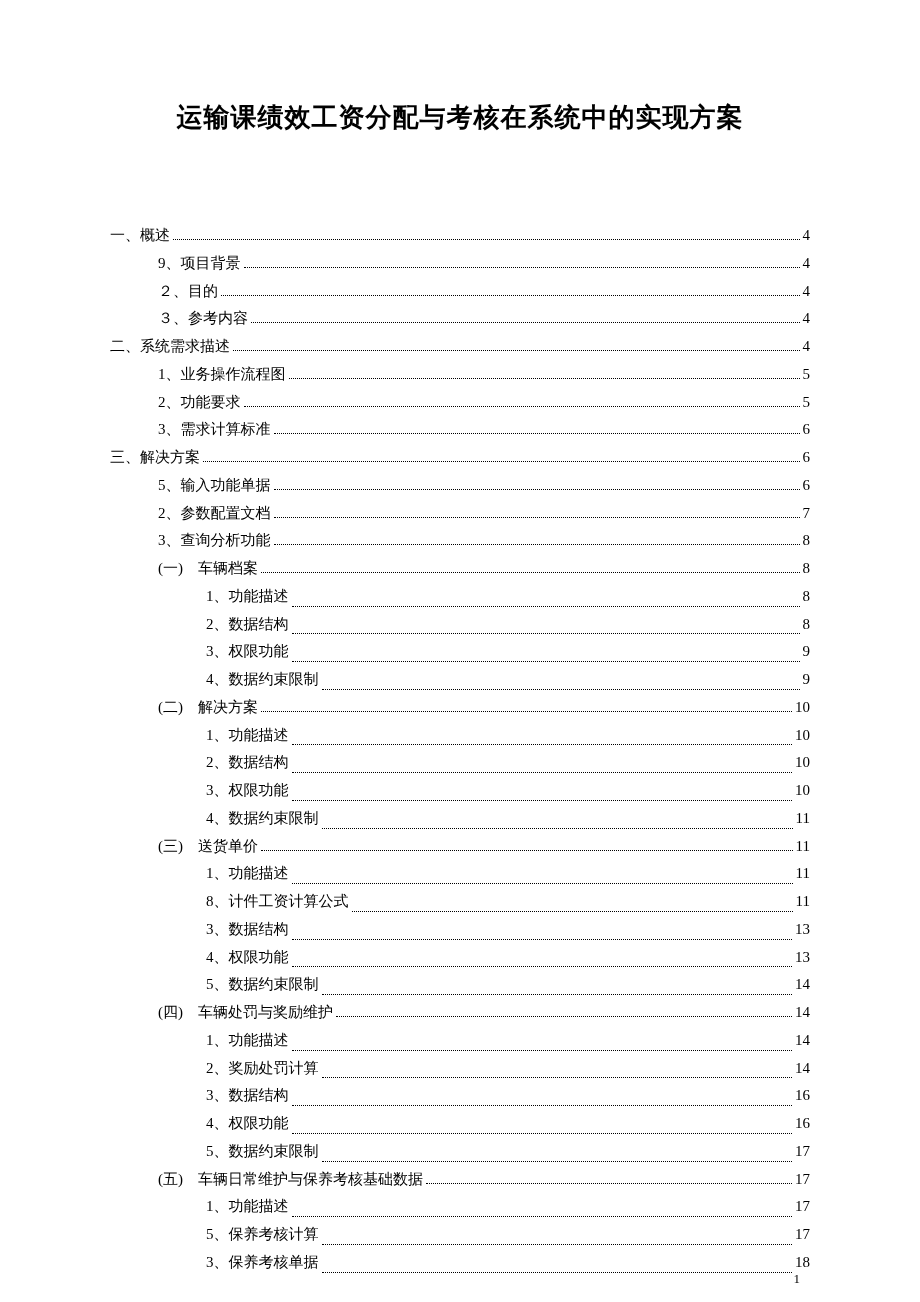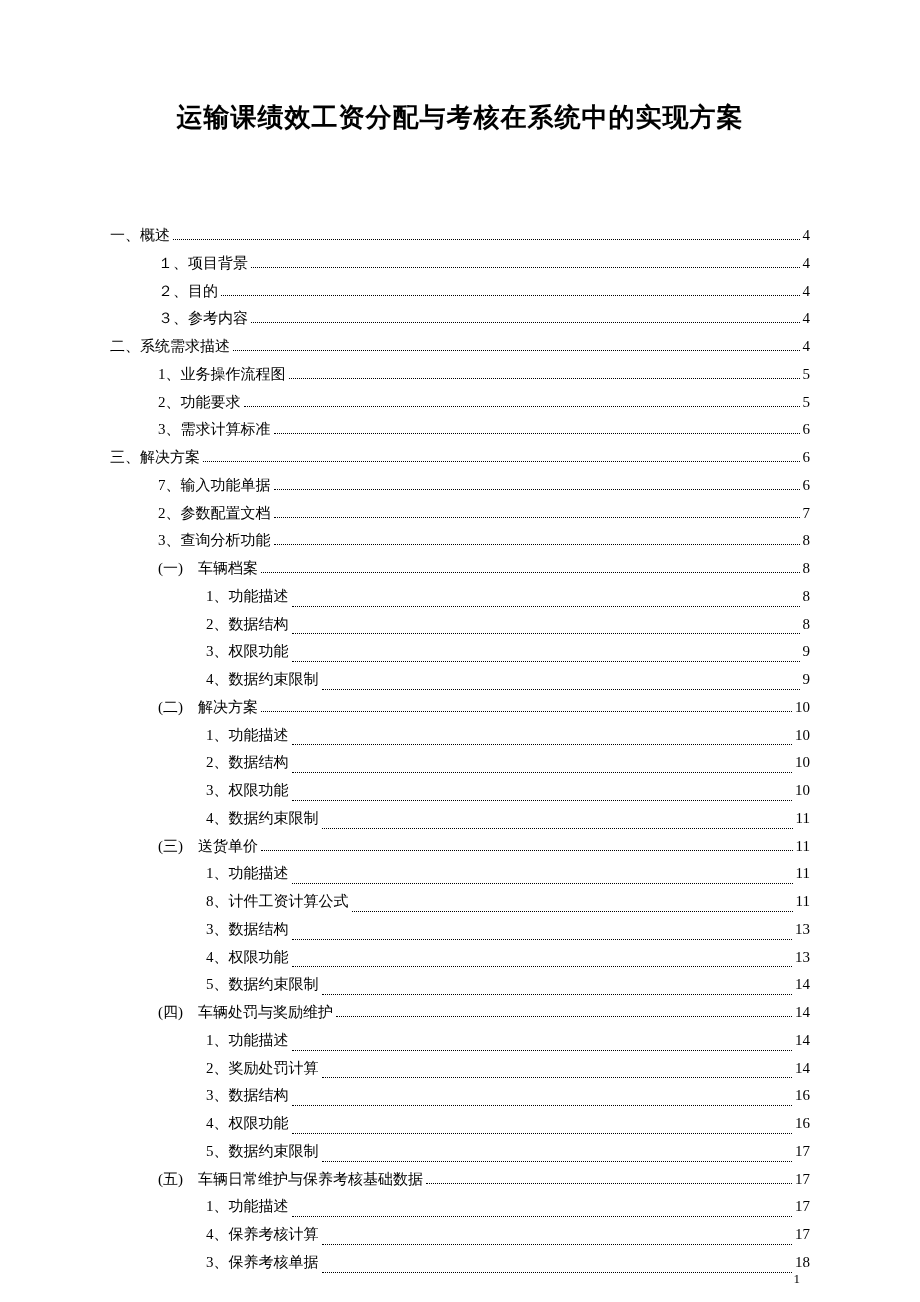--- a/index.html
+++ b/index.html
@@ -65,21 +65,21 @@
 
   <div class="doc-title">运输课绩效工资分配与考核在系统中的实现方案</div>
 
   <div class="toc" id="toc-container">
       <div class="toc-row lvl1">
         <span class="toc-label">一、概述</span>
         <span class="toc-dots"></span>
         <span class="toc-page">4</span>
       </div>
       <div class="toc-row lvl2">
-        <span class="toc-label">１、项目背景</span>
+        <span class="toc-label">9、项目背景</span>
         <span class="toc-dots"></span>
         <span class="toc-page">4</span>
       </div>
       <div class="toc-row lvl2">
         <span class="toc-label">２、目的</span>
         <span class="toc-dots"></span>
         <span class="toc-page">4</span>
       </div>
       <div class="toc-row lvl2">
         <span class="toc-label">３、参考内容</span>
@@ -105,21 +105,21 @@
         <span class="toc-label">3、需求计算标准</span>
         <span class="toc-dots"></span>
         <span class="toc-page">6</span>
       </div>
       <div class="toc-row lvl1">
         <span class="toc-label">三、解决方案</span>
         <span class="toc-dots"></span>
         <span class="toc-page">6</span>
       </div>
       <div class="toc-row lvl2">
-        <span class="toc-label">7、输入功能单据</span>
+        <span class="toc-label">5、输入功能单据</span>
         <span class="toc-dots"></span>
         <span class="toc-page">6</span>
       </div>
       <div class="toc-row lvl2">
         <span class="toc-label">2、参数配置文档</span>
         <span class="toc-dots"></span>
         <span class="toc-page">7</span>
       </div>
       <div class="toc-row lvl2">
         <span class="toc-label">3、查询分析功能</span>
@@ -240,21 +240,21 @@
         <span class="toc-label">(五)　车辆日常维护与保养考核基础数据</span>
         <span class="toc-dots"></span>
         <span class="toc-page">17</span>
       </div>
       <div class="toc-row lvl4">
         <span class="toc-label">1、功能描述</span>
         <span class="toc-dots"></span>
         <span class="toc-page">17</span>
       </div>
       <div class="toc-row lvl4">
-        <span class="toc-label">4、保养考核计算</span>
+        <span class="toc-label">5、保养考核计算</span>
         <span class="toc-dots"></span>
         <span class="toc-page">17</span>
       </div>
       <div class="toc-row lvl4">
         <span class="toc-label">3、保养考核单据</span>
         <span class="toc-dots"></span>
         <span class="toc-page">18</span>
       </div>
     </div>
 

